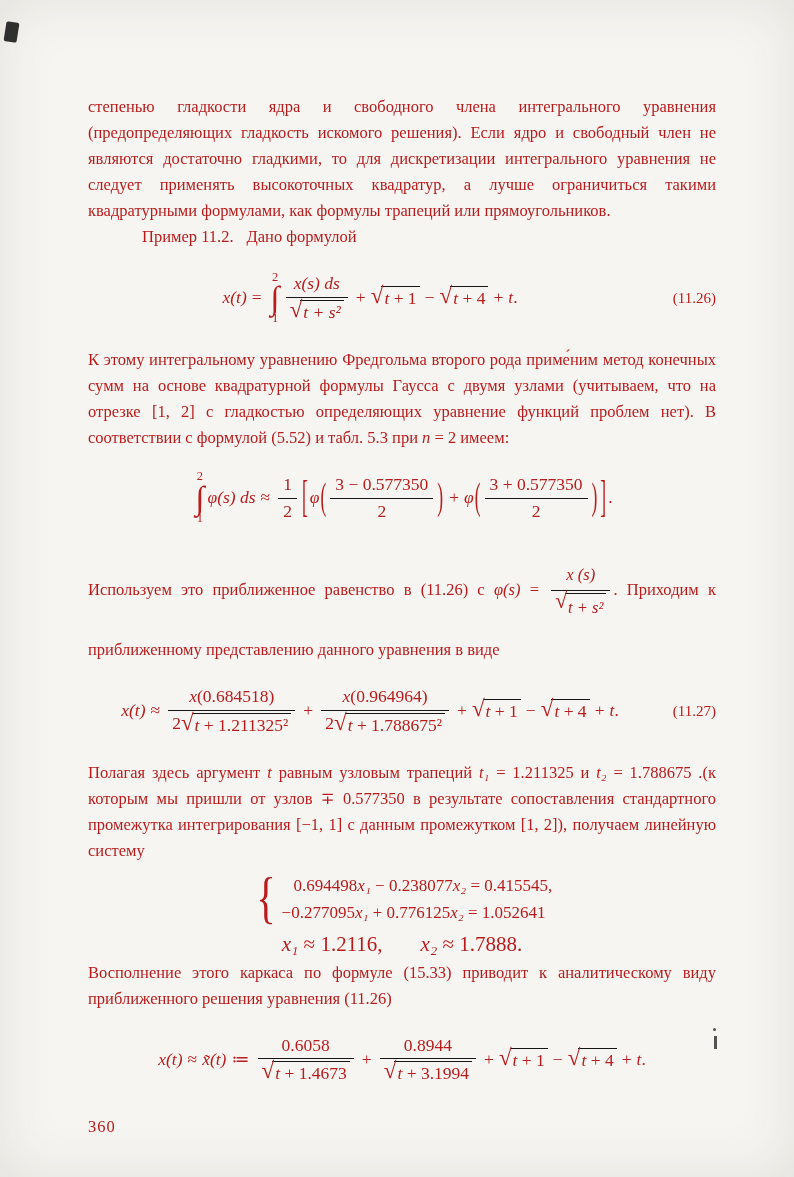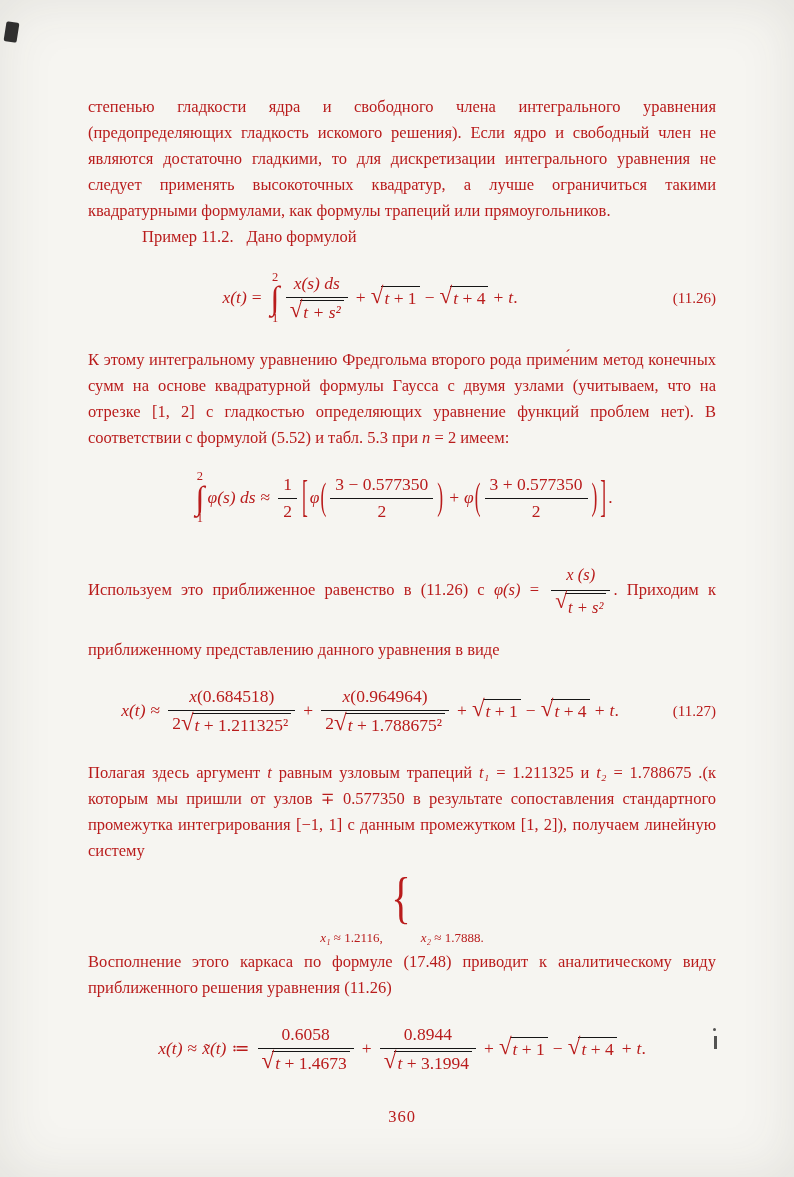--- a/index.html
+++ b/index.html
@@ -47,24 +47,24 @@
   
   .sbr  { display:inline-block; transform:scaleY(2.55); line-height:1; vertical-align:middle; margin:0 2px; font-weight:400; }
   .spar { display:inline-block; transform:scaleY(2.15); line-height:1; vertical-align:middle; margin:0 1px; }
 
   
   .sysline { display:flex; align-items:center; justify-content:center; margin:8px 0 6px; font-size:17px; }
   .sysbrace { font-size:58px; line-height:0.9; font-weight:300; transform:scaleX(0.7); margin-right:2px; }
   .sysrow  { display:block; line-height:27px; white-space:nowrap; }
   .sysrow1 { padding-left:12px; }
 
-  .kline { margin:2px 0 3px; text-align:center; font-size:13px; }
+  .kline { margin:2px 0 3px; text-align:center; font-size:21px; }
   .ksep { display:inline-block; width:38px; }
 
-  .pageno { margin-top:16px; text-align:center; font-size:16.5px; letter-spacing:1px; }
+  .pageno { margin-top:16px; text-align:left; font-size:16.5px; letter-spacing:1px; }
 
   
   .artifact-corner { position:absolute; left:5px; top:22px; width:13px; height:20px;
                      background:#1b1b1b; transform:rotate(9deg); border-radius:2px; opacity:0.9; }
   .artifact-tick { position:absolute; left:714px; top:1036px; width:3px; height:13px; background:#2a2a2a; opacity:0.8; }
   .artifact-dot  { position:absolute; left:713px; top:1028px; width:3px; height:3px; background:#2a2a2a; border-radius:50%; opacity:0.8; }
 </style>
 </head>
 <body>
 
@@ -185,26 +185,30 @@
       <span class="op">+</span>
       <i>t</i>
       <span> .</span>
       <span class="eqtag">(11.27)</span>
     </div>
 
     <p class="body"><span>Полагая здесь аргумент </span><i>t</i><span> равным узловым трапеций </span><i>t₁</i><span> = 1.211325 и </span><i>t₂</i><span> = 1.788675 .(к которым мы пришли от узлов ∓ 0.577350 в результате сопоставления стандартного промежутка интегрирования [−1, 1] с данным промежутком [1, 2]), получаем линейную систему</span></p>
 
     <div class="sysline">
       <span class="sysbrace">{</span>
+      <span class="sysrows">
+        <span class="sysrow sysrow1"><span>0.694498</span><i>x₁</i><span> − 0.238077</span><i>x₂</i><span> =  0.415545,</span></span>
+        <span class="sysrow"><span>−0.277095</span><i>x₁</i><span> + 0.776125</span><i>x₂</i><span> =  1.052641</span></span>
+      </span>
     </div>
 
 
     <p class="kline"><i>x₁</i><span> ≈ 1.2116,</span><span class="ksep"></span><i>x₂</i><span> ≈ 1.7888.</span></p>
 
-    <p class="body">Восполнение этого каркаса по формуле (17.48) приводит к аналитическому виду приближенного решения уравнения (11.26)</p>
+    <p class="body">Восполнение этого каркаса по формуле (15.33) приводит к аналитическому виду приближенного решения уравнения (11.26)</p>
 
     <div class="eqline">
       <span class="mi">x(t)</span>
       <span class="op">≈</span>
       <span class="mi">x̃(t)</span>
       <span class="op">≔</span>
       <span class="frac">
         <span class="fnum">0.6058</span>
         <span class="fden"><span class="sqrt">
               <span class="rsign">√</span>

